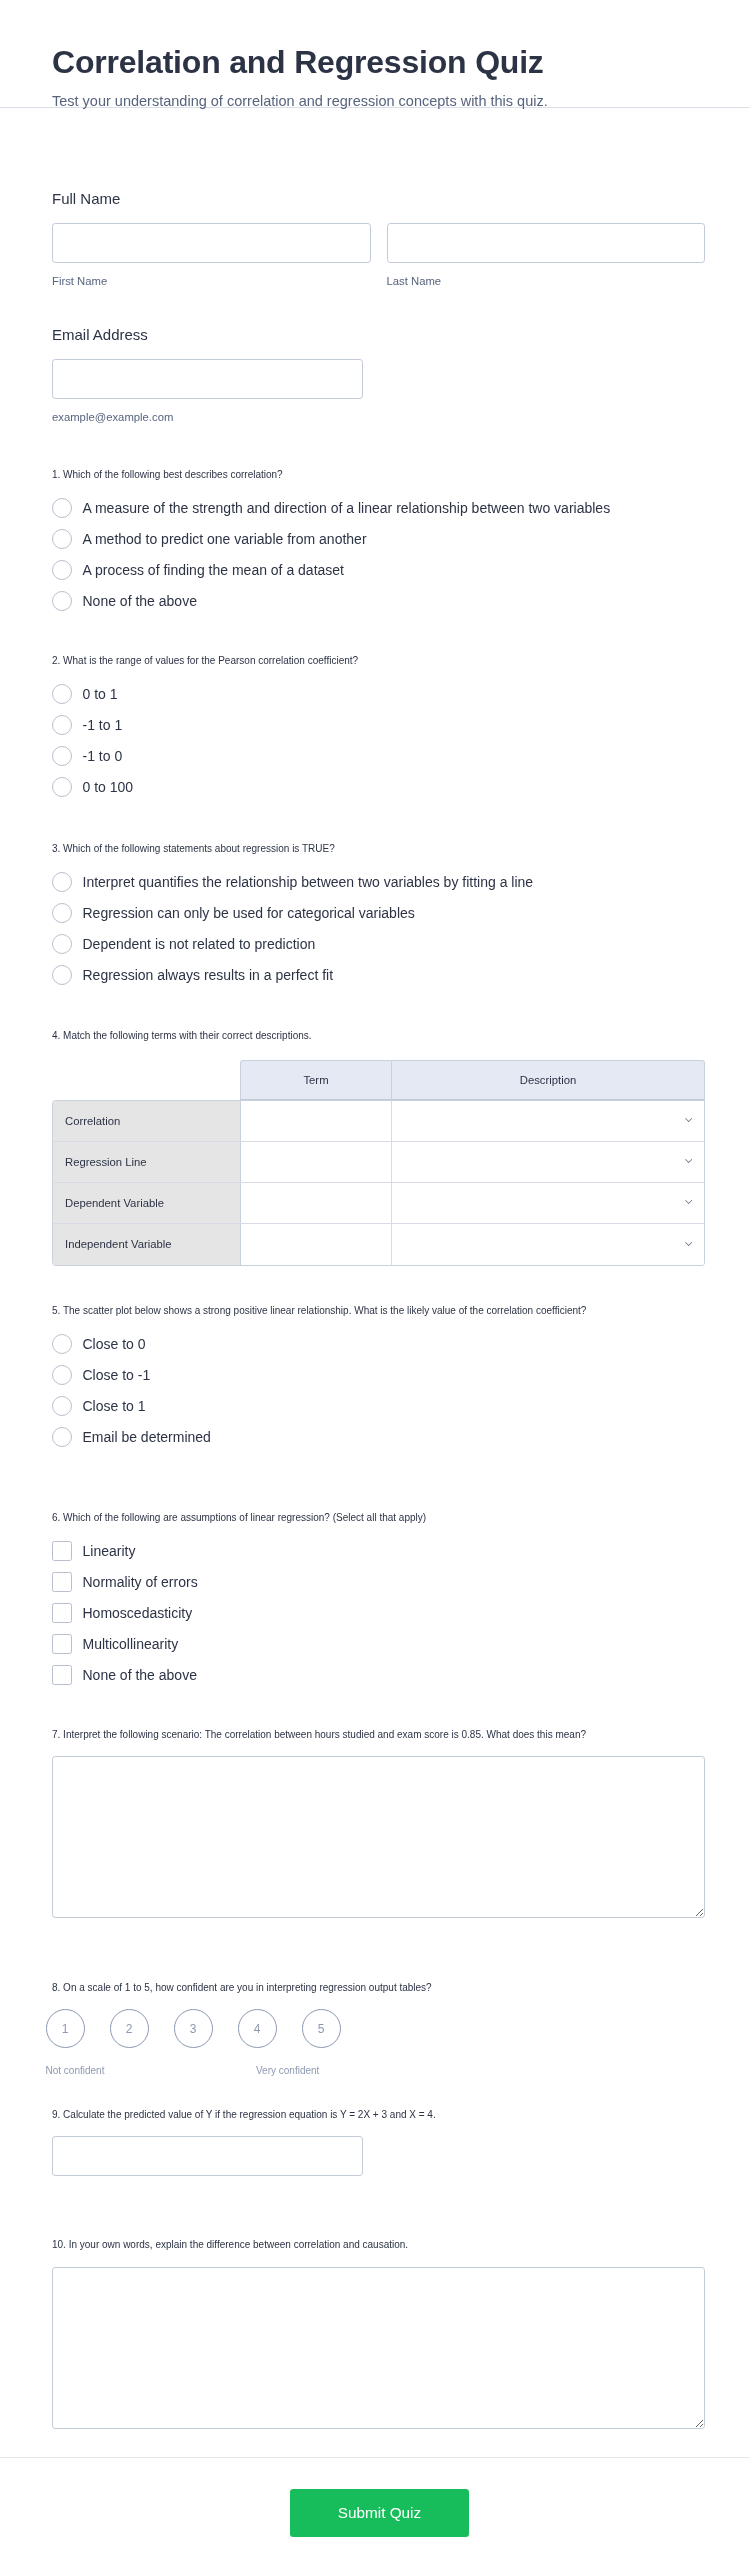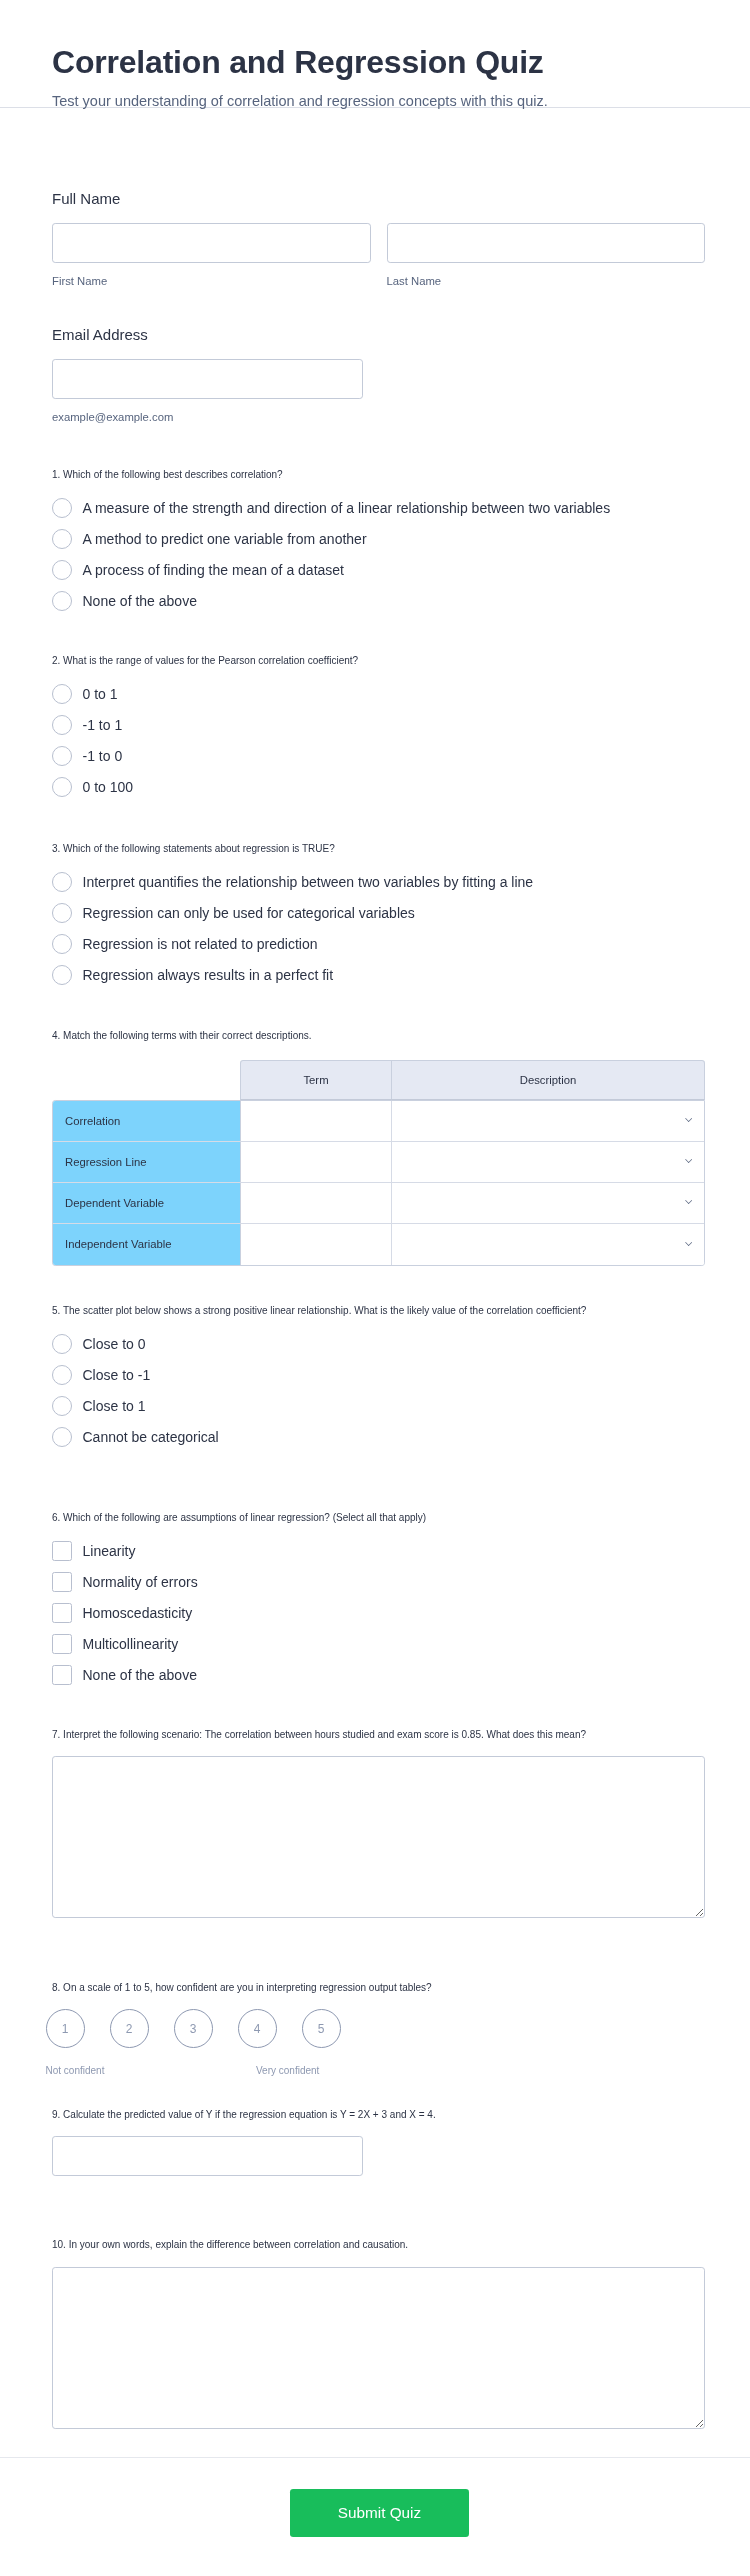--- a/index.html
+++ b/index.html
@@ -119,21 +119,21 @@
     overflow: hidden;
   }
   .mx-row {
     display: flex;
     height: 41px;
     border-bottom: 0.8px solid #d6dbe6;
   }
   .mx-row:last-child { border-bottom: none; }
   .mx-rowlabel {
     width: 188px;
-    background: #7dd3fc;
+    background: #e5e5e5;
     display: flex; align-items: center;
     padding-left: 12px;
     font-size: 11.3px;
     color: #2c3345;
     border-right: 0.8px solid #c9d0de;
   }
   .mx-term {
     width: 151px;
     border-right: 0.8px solid #d6dbe6;
     background: #fff;
@@ -289,21 +289,21 @@
     <label class="opt">
         <span class="radio"></span>
         <span>Interpret quantifies the relationship between two variables by fitting a line</span>
       </label>
     <label class="opt">
         <span class="radio"></span>
         <span>Regression can only be used for categorical variables</span>
       </label>
     <label class="opt">
         <span class="radio"></span>
-        <span>Regression is not related to prediction</span>
+        <span>Dependent is not related to prediction</span>
       </label>
     <label class="opt">
         <span class="radio"></span>
         <span>Regression always results in a perfect fit</span>
       </label>
   </div>
 </div>
 
 <div class="abs" style="top:1025px;">
   <div class="q-title">4. Match the following terms with their correct descriptions.</div>
@@ -355,21 +355,21 @@
     <label class="opt">
         <span class="radio"></span>
         <span>Close to -1</span>
       </label>
     <label class="opt">
         <span class="radio"></span>
         <span>Close to 1</span>
       </label>
     <label class="opt">
         <span class="radio"></span>
-        <span>Cannot be categorical</span>
+        <span>Email be determined</span>
       </label>
   </div>
 </div>
 
 <div class="abs" style="top:1507px;">
   <div class="q-title">6. Which of the following are assumptions of linear regression? (Select all that apply)</div>
   <div class="opt-list" style="margin-top:7.3px;">
     <label class="opt">
         <span class="checkbox"></span>
         <span>Linearity</span>

